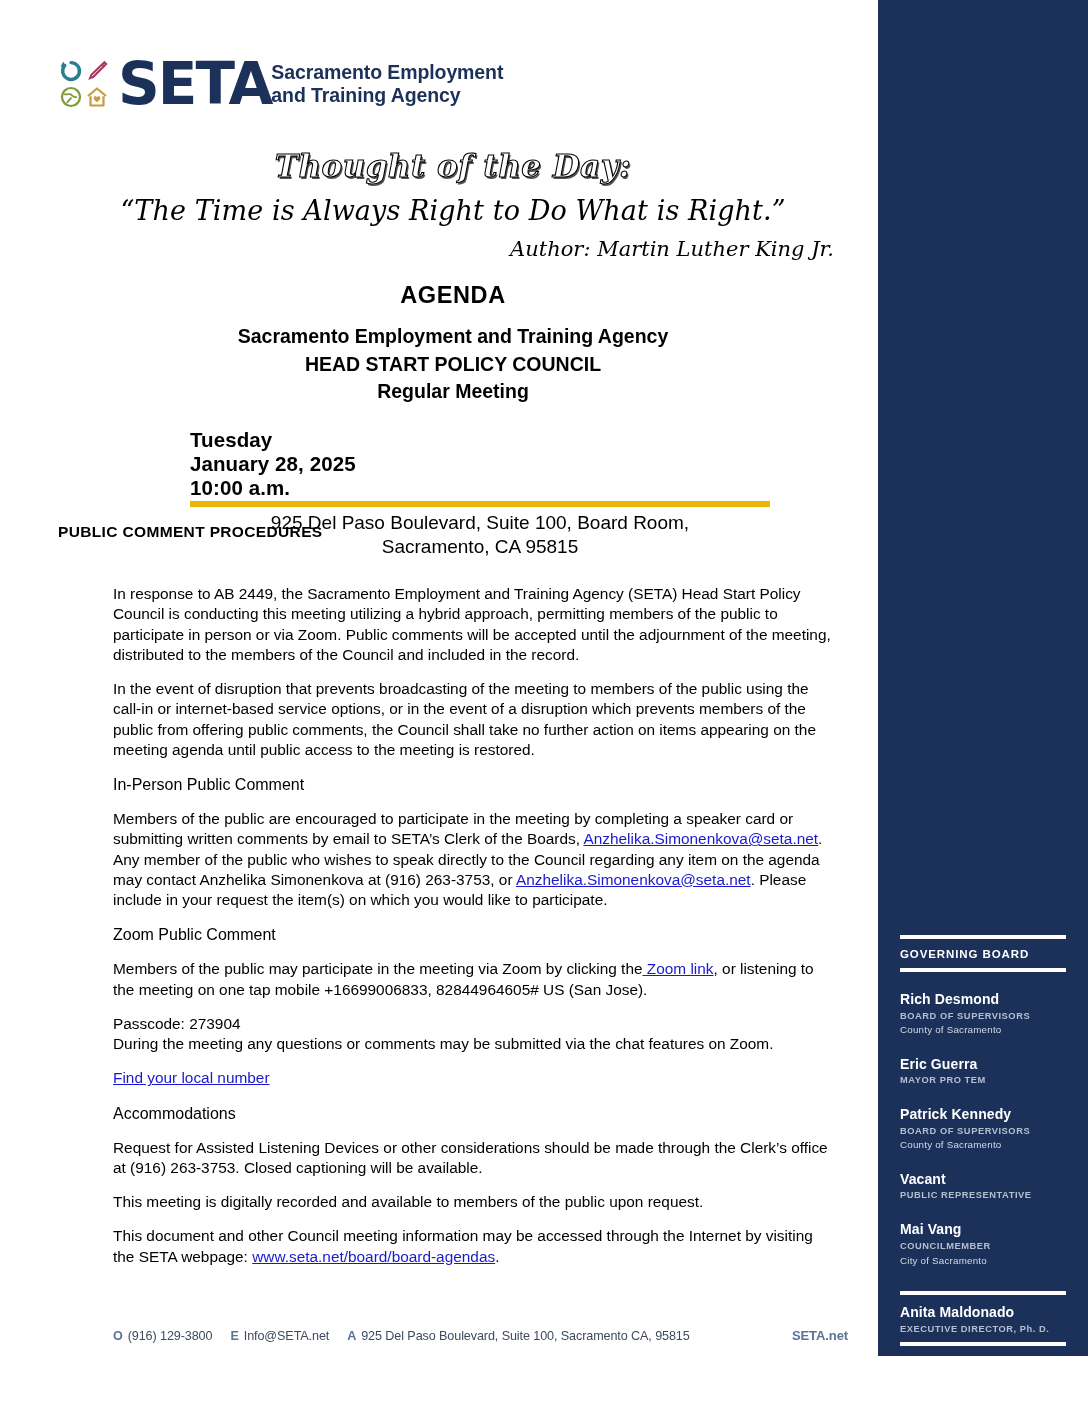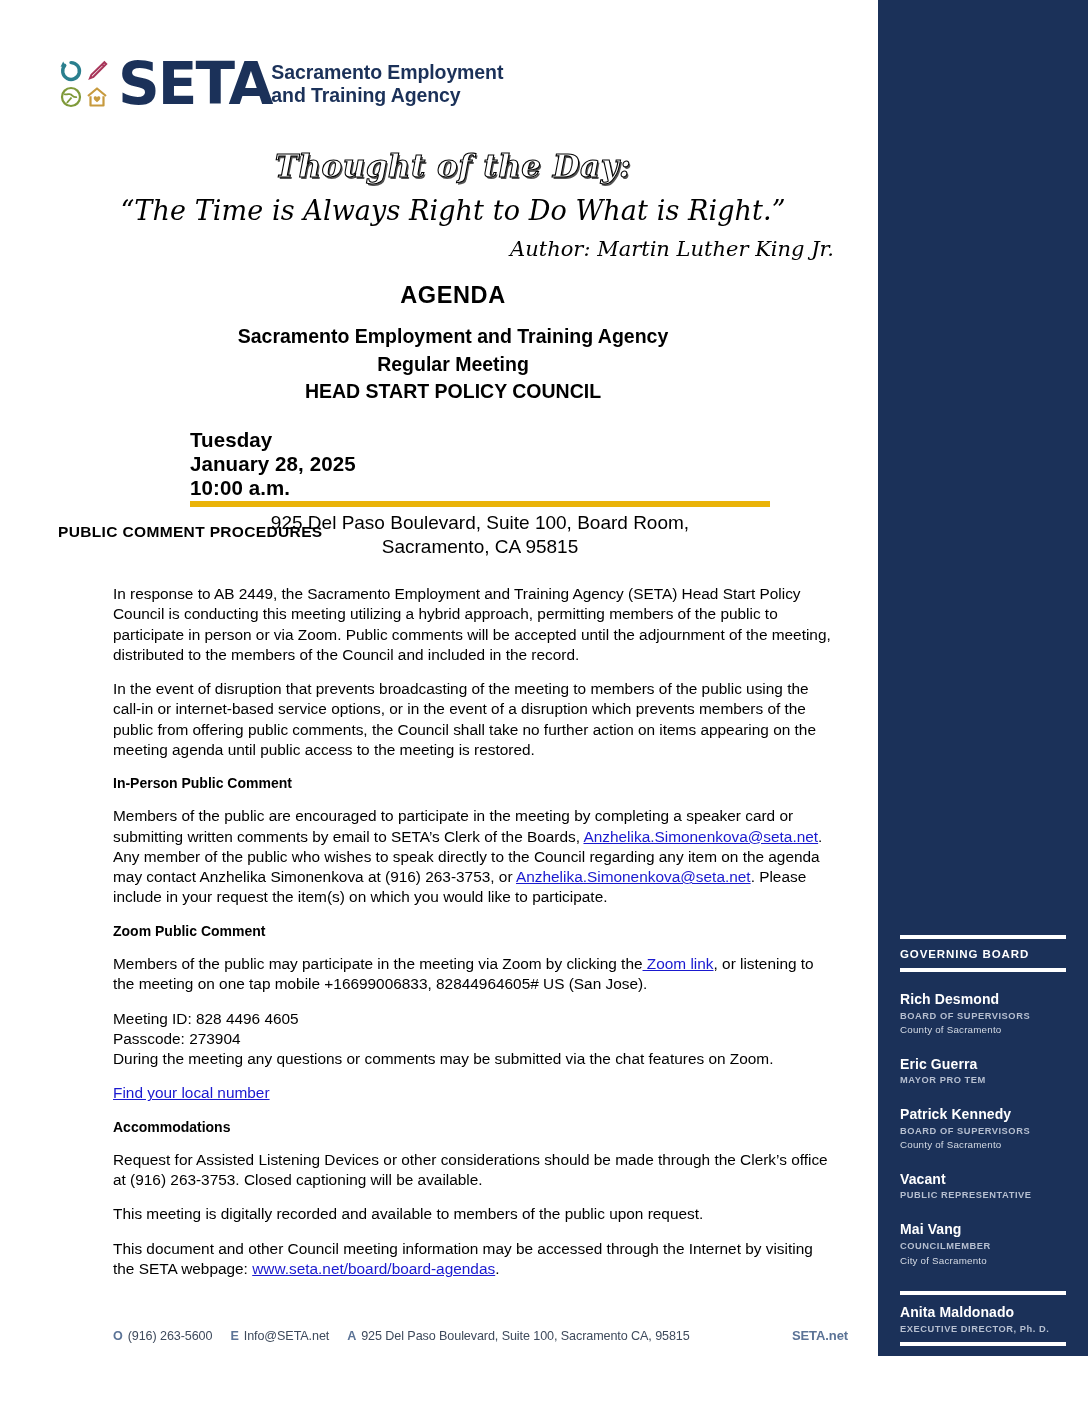--- a/index.html
+++ b/index.html
@@ -221,23 +221,23 @@
     font-size: 15.4px;
     line-height: 1.315;
   }
   .body-col p {
     margin: 0 0 14px 0;
   }
   .body-col p.tight {
     margin-bottom: 0;
   }
   .sec-head {
-    font-weight: bold;
+    font-weight: normal;
     margin: 0;
-    font-size: 14px;
+    font-size: 16px;
   }
   a.link {
     color: #1a19cf;
     text-decoration: underline;
   }
 
   
   .footer {
     position: absolute;
     left: 113px;
@@ -306,22 +306,22 @@
   <div class="thought">
     <div class="thought-title">Thought of the Day:</div>
     <div class="thought-quote">“The Time is Always Right to Do What is Right.”</div>
     <div class="thought-author">Author: Martin Luther King Jr.</div>
   </div>
 
   <div class="agenda-head">
     <div class="agenda-word">AGENDA</div>
     <div class="agenda-sub">
       <div>Sacramento Employment and Training Agency</div>
+      <div>HEAD START POLICY COUNCIL</div>
       <div>Regular Meeting</div>
-      <div>HEAD START POLICY COUNCIL</div>
     </div>
   </div>
 
   <div class="datebar">
     <div class="dateline">
       <span>Tuesday</span>
       <span>January 28, 2025</span>
       <span>10:00 a.m.</span>
     </div>
     <div class="location">
@@ -337,36 +337,35 @@
     <p>In response to AB 2449, the Sacramento Employment and Training Agency (SETA) Head Start Policy Council is conducting this meeting utilizing a hybrid approach, permitting members of the public to participate in person or via Zoom. Public comments will be accepted until the adjournment of the meeting, distributed to the members of the Council and included in the record.</p>
 
     <p>In the event of disruption that prevents broadcasting of the meeting to members of the public using the call-in or internet-based service options, or in the event of a disruption which prevents members of the public from offering public comments, the Council shall take no further action on items appearing on the meeting agenda until public access to the meeting is restored.</p>
 
     <p class="sec-head">In-Person Public Comment</p>
     <p><span>Members of the public are encouraged to participate in the meeting by completing a speaker card or submitting written comments by email to SETA’s Clerk of the Boards, </span><a class="link" href="#">Anzhelika.Simonenkova@seta.net</a><span>. Any member of the public who wishes to speak directly to the Council regarding any item on the agenda may contact Anzhelika Simonenkova at (916) 263-3753, or </span><a class="link" href="#">Anzhelika.Simonenkova@seta.net</a><span>. Please include in your request the item(s) on which you would like to participate.</span></p>
 
     <p class="sec-head">Zoom Public Comment</p>
     <p><span>Members of the public may participate in the meeting via Zoom by clicking the</span><a class="link" href="#"> Zoom link</a><span>, or listening to the meeting on one tap mobile +16699006833, 82844964605# US (San Jose).</span></p>
 
-    <p class="tight">Meeting ID: 828 4496 4605</p>
     <p class="tight">Passcode: 273904</p>
     <p>During the meeting any questions or comments may be submitted via the chat features on Zoom.</p>
 
     <p><a class="link" href="#">Find your local number</a></p>
 
     <p class="sec-head">Accommodations</p>
     <p>Request for Assisted Listening Devices or other considerations should be made through the Clerk’s office at (916) 263-3753. Closed captioning will be available.</p>
 
     <p>This meeting is digitally recorded and available to members of the public upon request.</p>
 
     <p><span>This document and other Council meeting information may be accessed through the Internet by visiting the SETA webpage: </span><a class="link" href="#">www.seta.net/board/board-agendas</a><span>.</span></p>
   </div>
 
   <div class="footer">
-    <span class="f-item"><span class="f-key">O</span><span>(916) 263-5600</span></span>
+    <span class="f-item"><span class="f-key">O</span><span>(916) 129-3800</span></span>
     <span class="f-item"><span class="f-key">E</span><span>Info@SETA.net</span></span>
     <span class="f-item"><span class="f-key">A</span><span>925 Del Paso Boulevard, Suite 100, Sacramento CA, 95815</span></span>
     <span class="f-site">SETA.net</span>
   </div>
 </div>
 
 <div class="sidebar">
   <div class="board-wrap">
     <div class="rule"></div>
     <div class="board-title">GOVERNING  BOARD</div>

